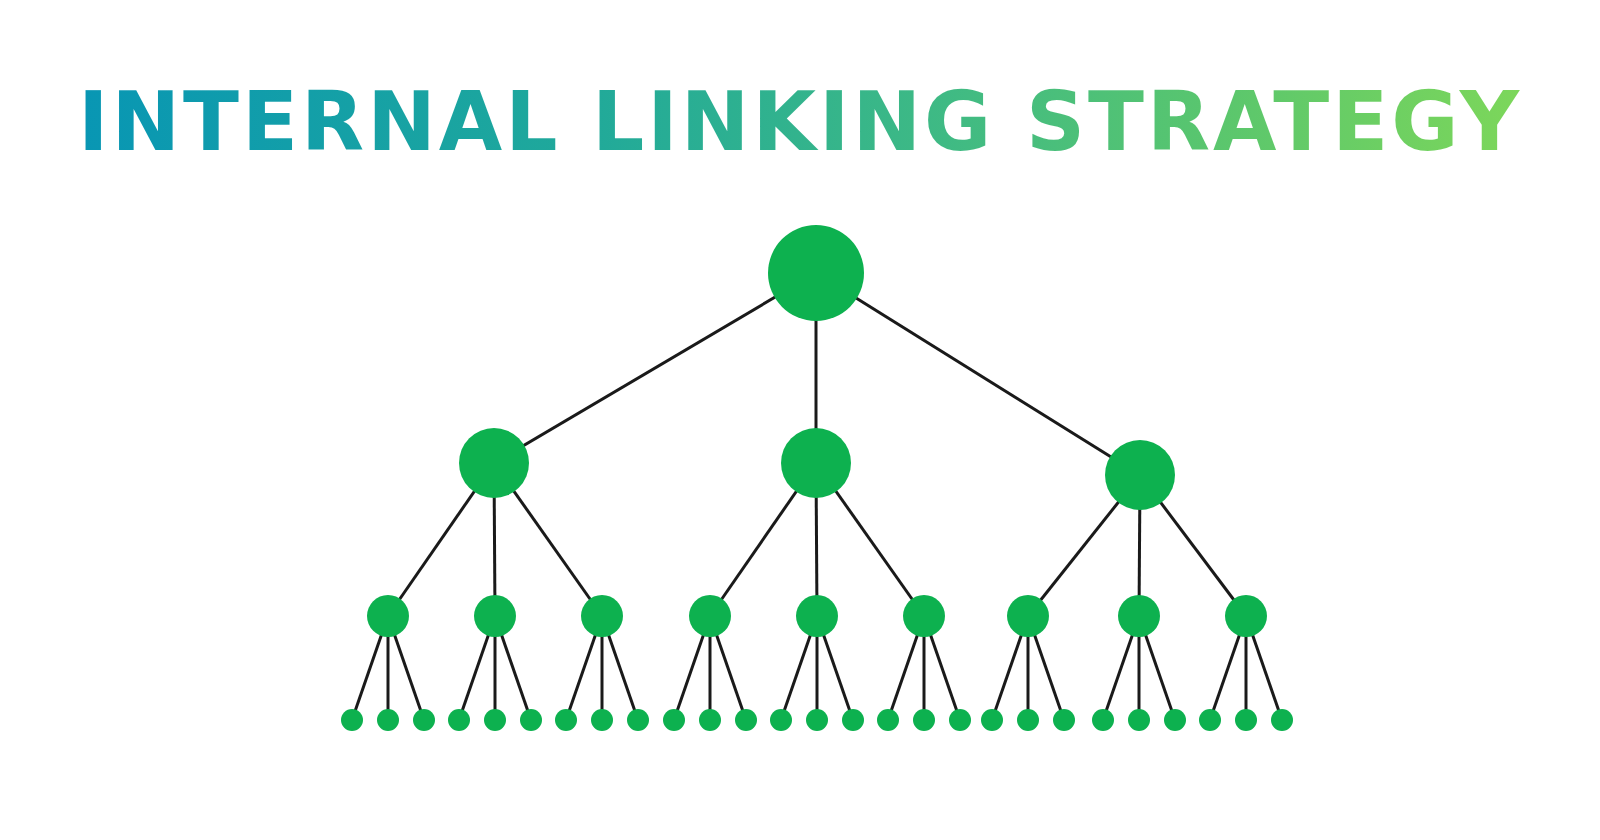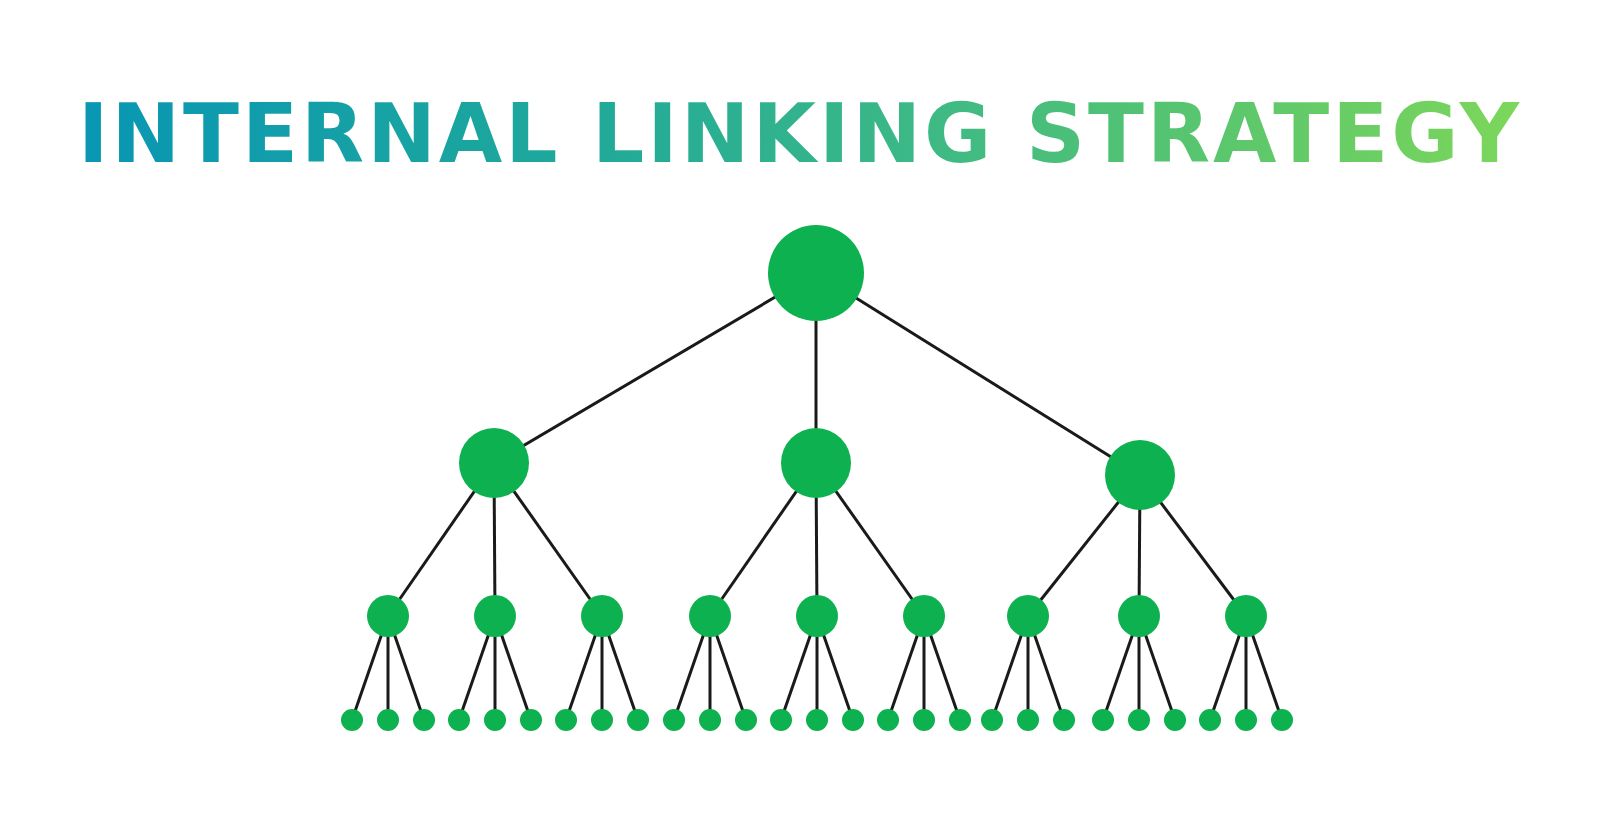--- a/index.html
+++ b/index.html
@@ -1,18 +1,18 @@
 <!DOCTYPE html>
 <html><head>
 <meta charset="utf-8">
 <style>
   html, body { margin: 0; padding: 0; background: #ffffff; }
   body { width: 1600px; height: 840px; overflow: hidden; position: relative; font-family: "DejaVu Sans", sans-serif; }
   .title {
-    position: absolute; left: 0; top: 84px; width: 1600px; text-align: center;
+    position: absolute; left: 0; top: 72px; width: 1600px; text-align: center;
     font-family: "DejaVu Sans", sans-serif; font-weight: bold; font-size: 82px; letter-spacing: 3px;
     line-height: 100px;
   }
   .title span.grad {
     background: linear-gradient(90deg, #0896b4 0%, #20a99a 35%, #3fba84 60%, #5cc76c 80%, #7dd75a 100%);
     -webkit-background-clip: text; background-clip: text; color: transparent;
     padding: 0 4px;
   }
   svg.tree { position: absolute; left: 0; top: 0; }
 </style>

